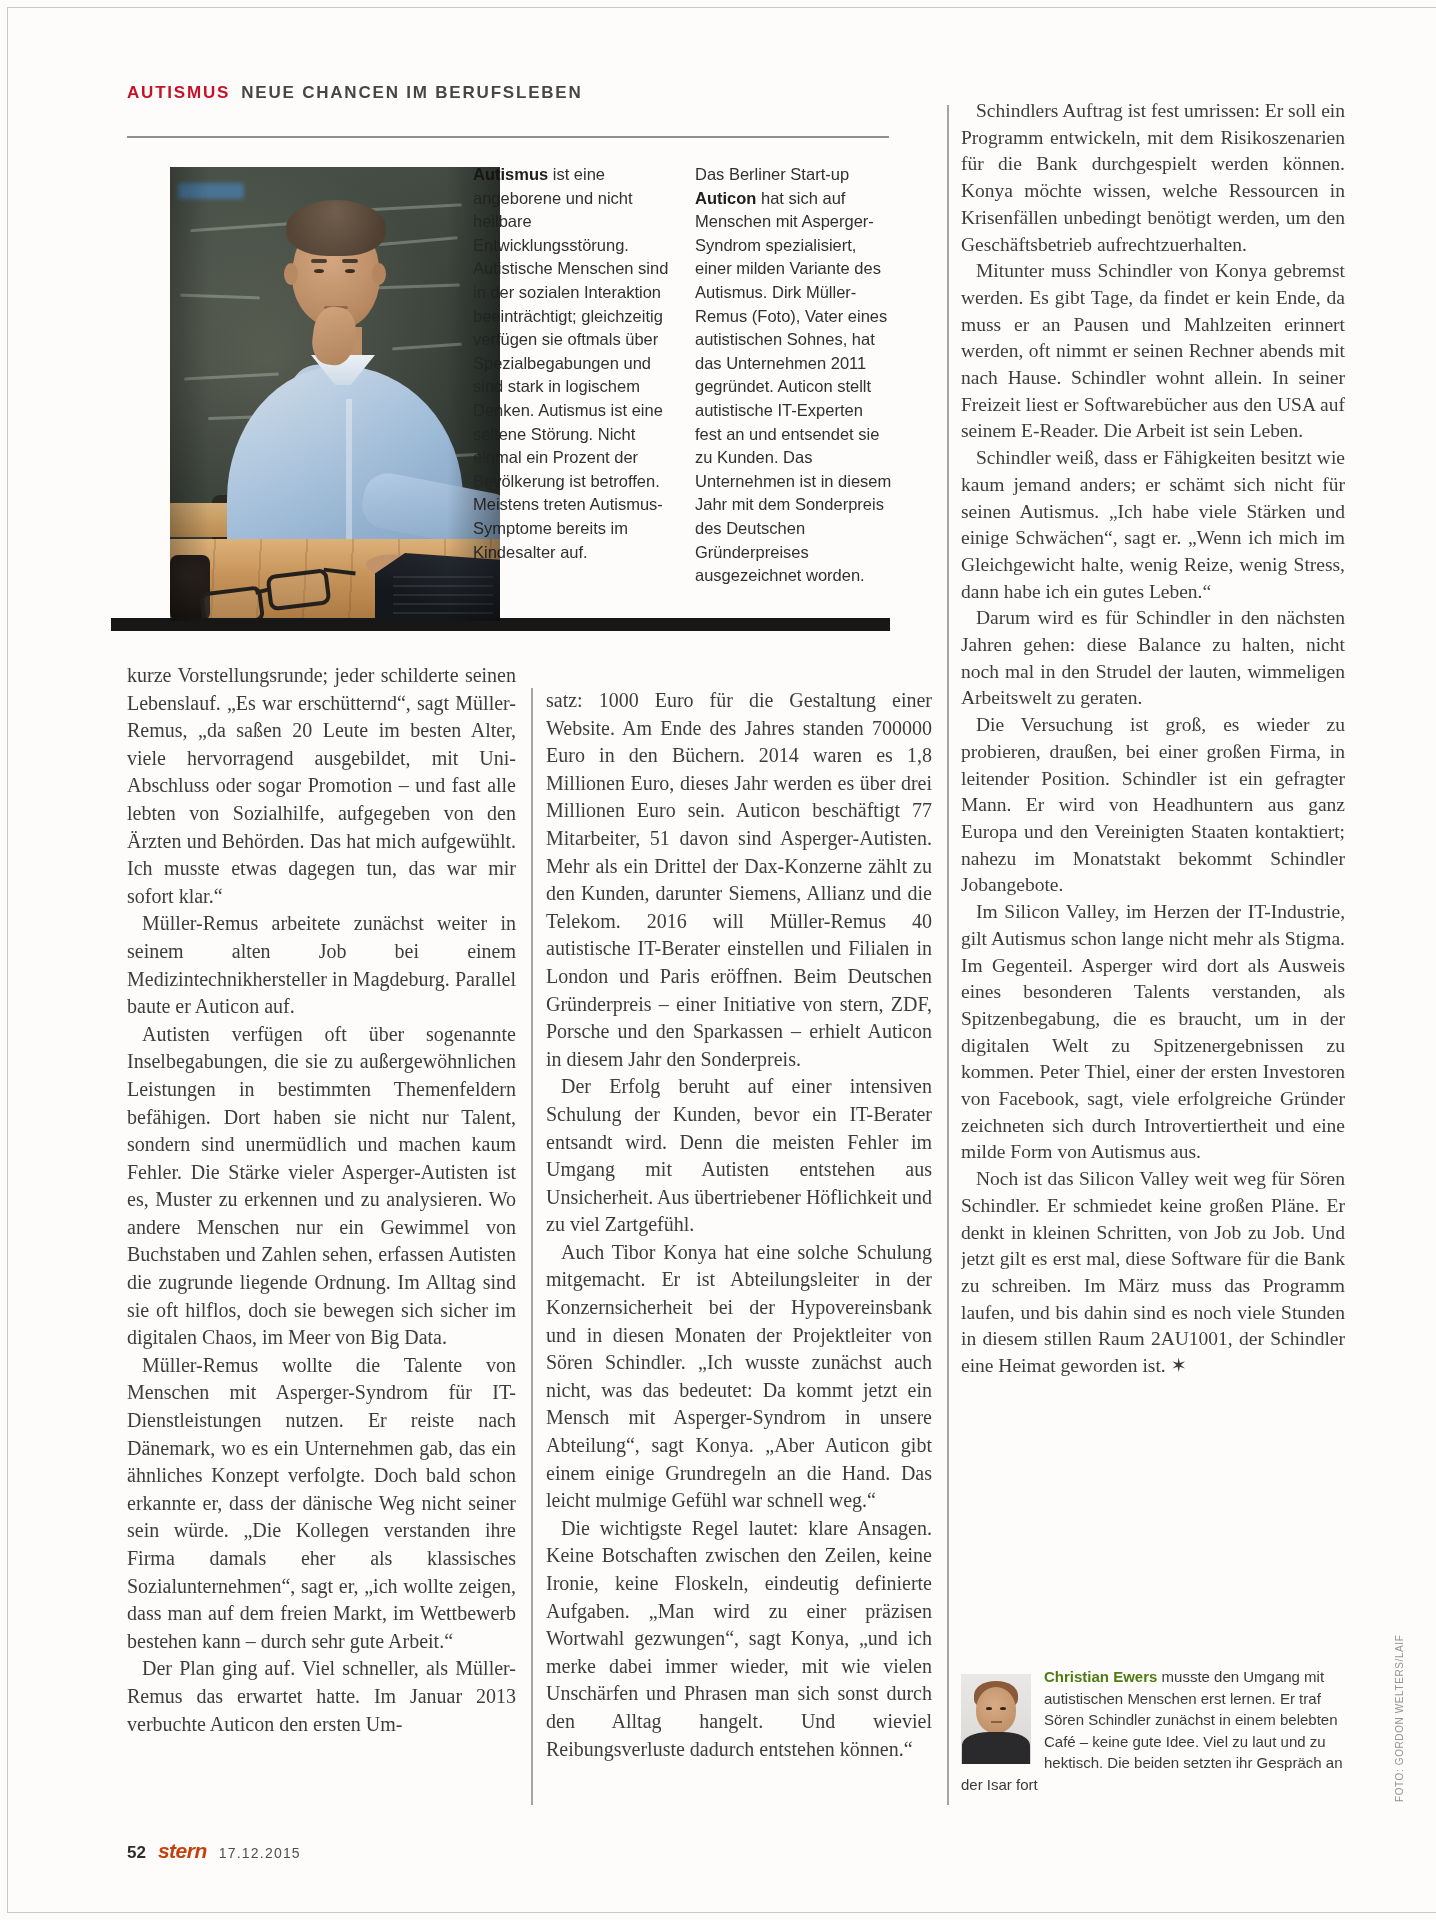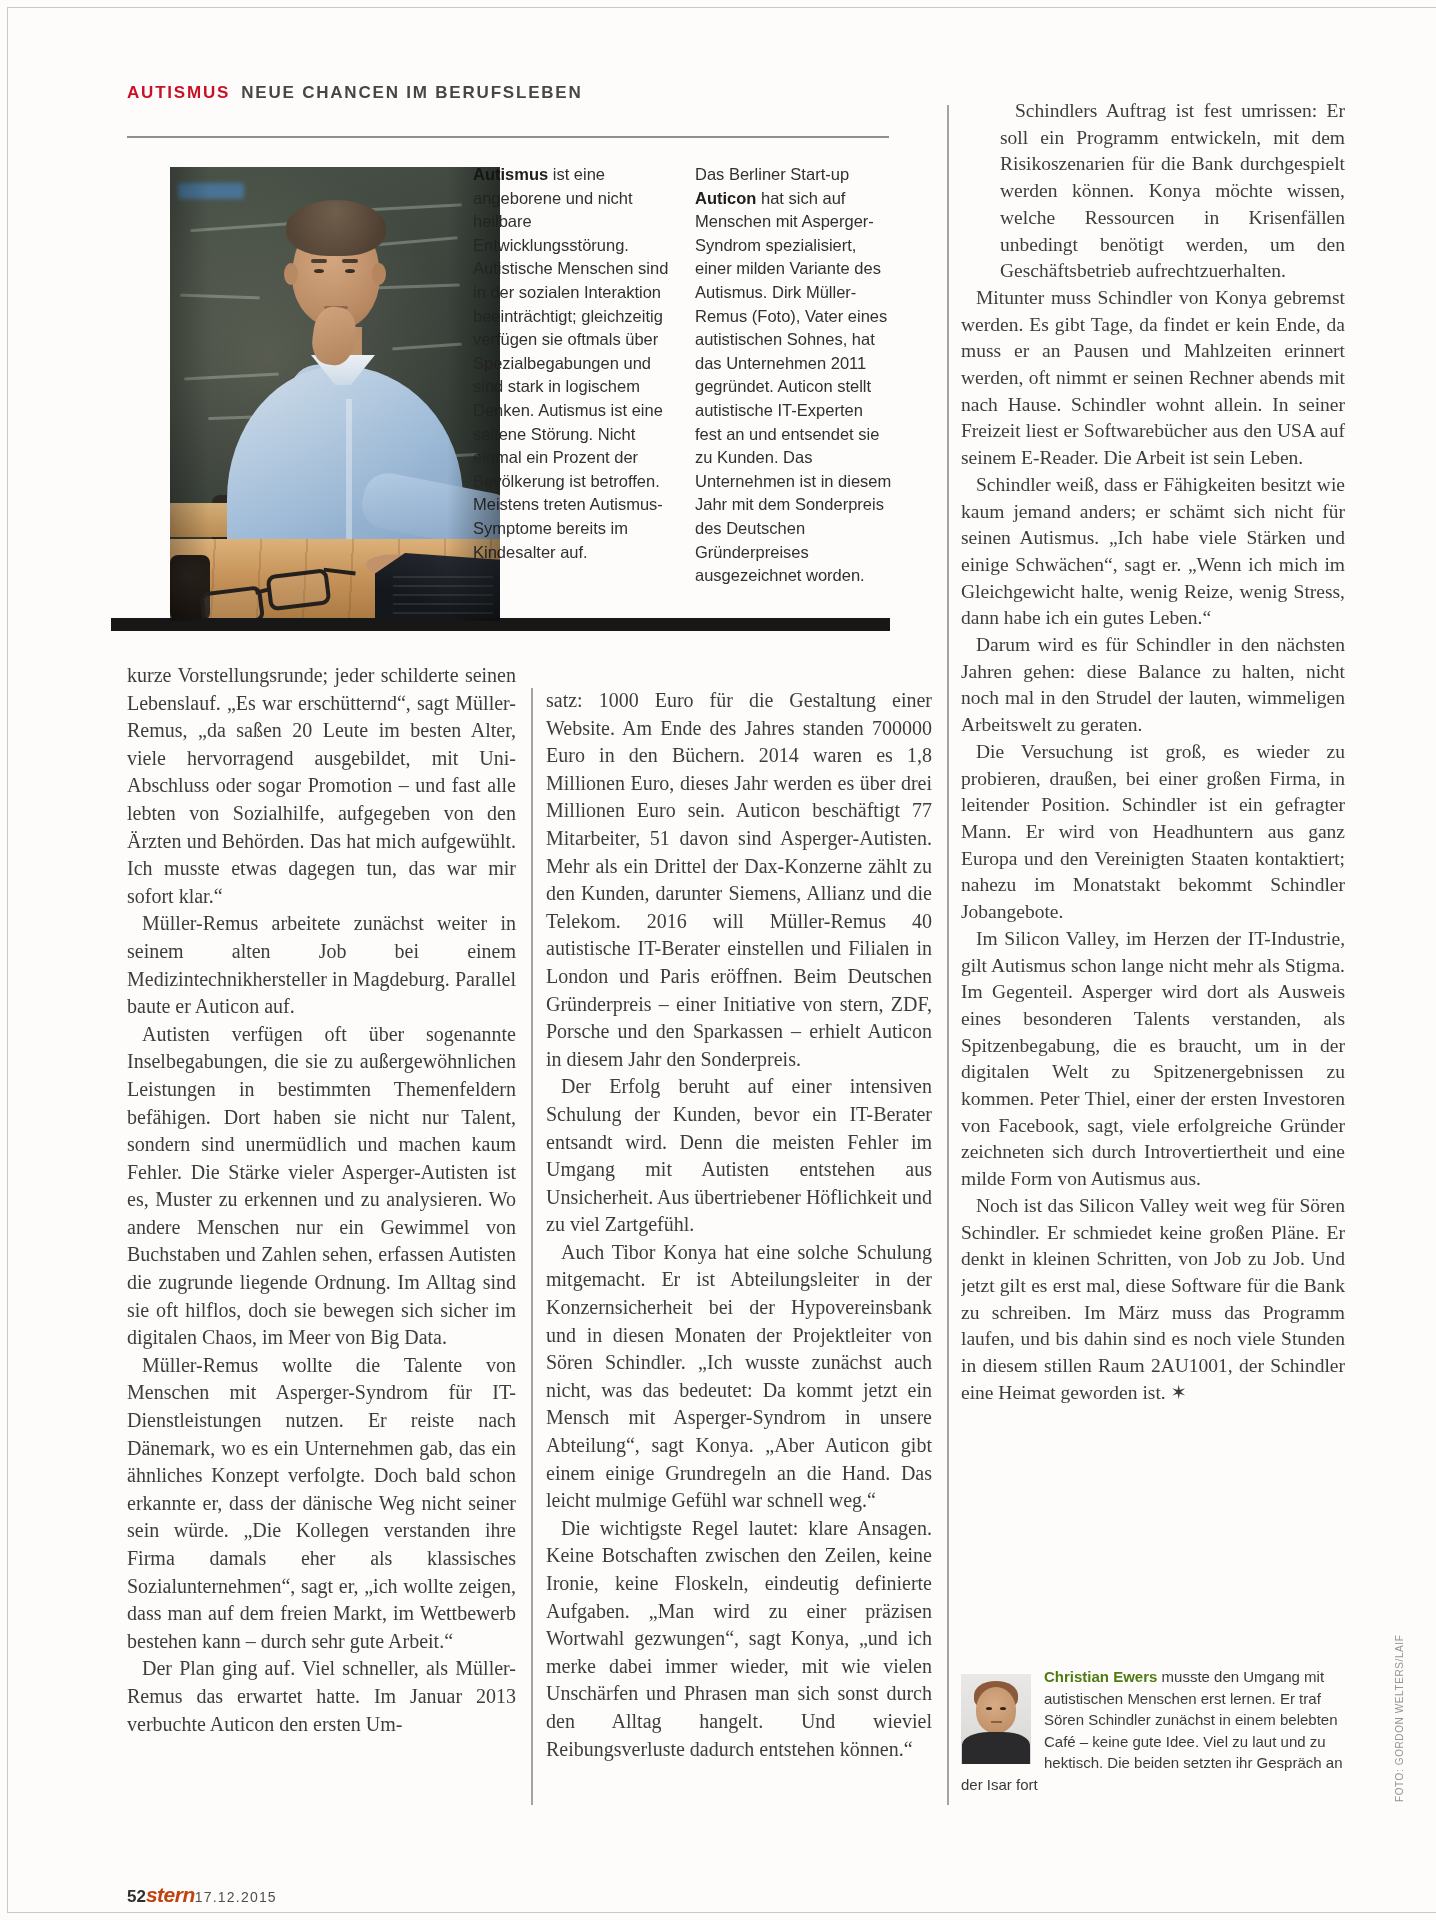--- a/index.html
+++ b/index.html
@@ -82,21 +82,21 @@
   .box-b{left:695px;width:197px;}
   .infobox b{color:#1d1d1d;}
 
   .blackbar{position:absolute;left:111px;top:618px;width:779px;height:13px;background:var(--bar-black,#171717);}
 
   
   .col{position:absolute;color:var(--text-dark,#3d3d3d);font-size:20px;line-height:27.6px;
     text-align:justify;hyphens:auto;-webkit-hyphens:auto;}
   .col p{margin:0;}
   .col p + p{text-indent:15px;}
-  .col.indent-first p:first-child{text-indent:15px;margin-left:39px;}
+  .col.indent-first p:first-child{text-indent:15px;}
   .col1{left:127px;top:662px;width:389px;height:1128px;overflow:hidden;}
   .col2{left:546px;top:687px;width:386px;height:1142px;overflow:hidden;}
   .col3{left:961px;top:98px;width:384px;height:1535px;overflow:hidden;
     font-size:19.5px;line-height:26.7px;}
   .vrule{position:absolute;width:1.5px;background:#a3a3a1;}
   .vrule1{left:531px;top:688px;height:1117px;}
   .vrule2{left:947px;top:105px;height:1700px;}
 
   
   .bio{position:absolute;left:961px;top:1666px;width:386px;
@@ -109,22 +109,22 @@
     background:#8a5a3a;}
   .bp-head{position:absolute;left:15px;top:13px;width:40px;height:46px;border-radius:50% 50% 46% 46%;
     background:radial-gradient(circle at 45% 40%,#d8ab85,#b98a60);}
   .bp-eye{position:absolute;width:6px;height:3px;background:#2c2118;border-radius:50%;top:33px;}
   .bp-eye.l{left:25px;} .bp-eye.r{left:39px;}
   .bp-mouth{position:absolute;left:30px;top:47px;width:11px;height:2px;background:#8a5e43;}
   .bp-shirt{position:absolute;left:1px;top:58px;width:68px;height:32px;border-radius:40% 40% 0 0;
     background:#2a2a2c;}
 
   
-  .pagefoot{position:absolute;left:127px;top:1839px;display:flex;align-items:baseline;
-    font-family:"Liberation Sans", sans-serif;margin-top:44px;}
+  .pagefoot{position:absolute;left:127px;top:1839px;display:flex;align-items:baseline;gap:12px;
+    font-family:"Liberation Sans", sans-serif;}
   .pagenum{font-size:17px;font-weight:700;color:#2e2e2e;}
   .brand{font-size:21px;font-weight:800;font-style:italic;letter-spacing:-.5px;color:#c2410c;}
   .issuedate{font-size:14px;color:#4e4e4e;letter-spacing:1.2px;}
 
   
   .credit{position:absolute;left:1394px;top:1802px;transform:rotate(-90deg);transform-origin:0 0;
     font-family:"Liberation Sans", sans-serif;font-size:10px;color:#939391;
     letter-spacing:.6px;white-space:nowrap;}
 </style>
 </head>

